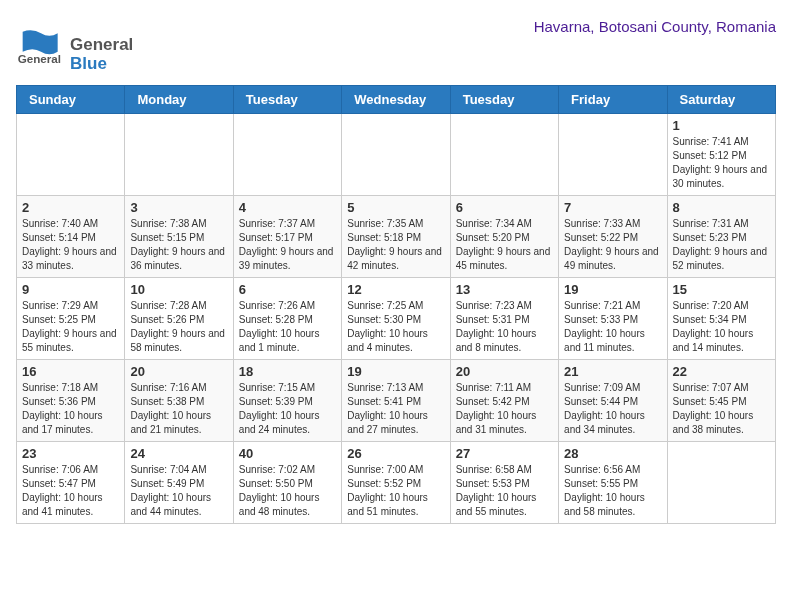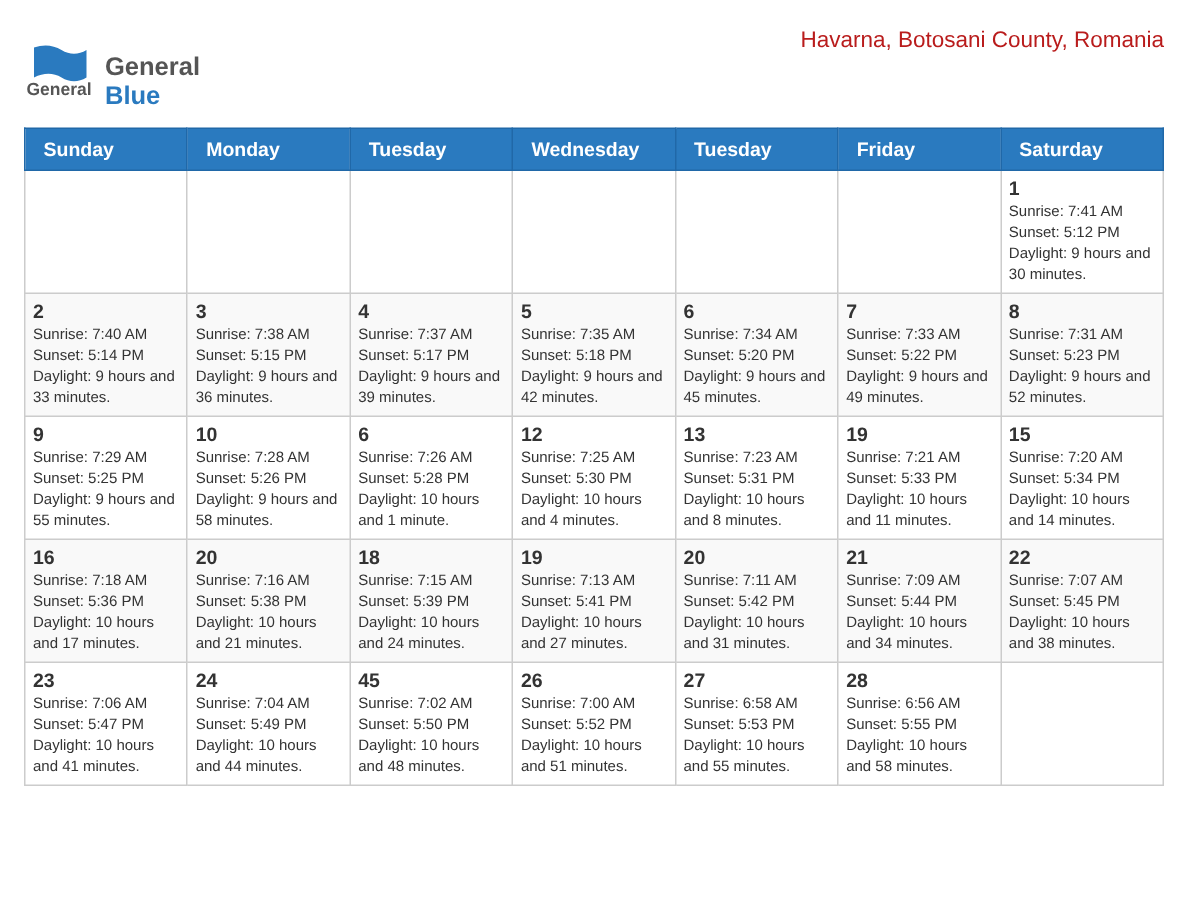--- a/index.html
+++ b/index.html
@@ -20,21 +20,21 @@
       text-align: right;
     }
     .month-title {
       font-size: 36px;
       font-weight: bold;
       color: #333;
       line-height: 1.1;
     }
     .location {
       font-size: 15px;
-      color: #b91c1c;
+      color: #4c1d95;
       margin-top: 2px;
     }
     .calendar {
       width: 100%;
       border-collapse: collapse;
       border: 1px solid #ccc;
     }
     .calendar th {
       background-color: #2a7abf;
       color: #fff;
@@ -220,21 +220,21 @@
       <tr>
         <td>
           <span class="day-number">23</span>
           <div class="day-info">Sunrise: 7:06 AM<br>Sunset: 5:47 PM<br>Daylight: 10 hours and 41 minutes.</div>
         </td>
         <td>
           <span class="day-number">24</span>
           <div class="day-info">Sunrise: 7:04 AM<br>Sunset: 5:49 PM<br>Daylight: 10 hours and 44 minutes.</div>
         </td>
         <td>
-          <span class="day-number">45</span>
+          <span class="day-number">40</span>
           <div class="day-info">Sunrise: 7:02 AM<br>Sunset: 5:50 PM<br>Daylight: 10 hours and 48 minutes.</div>
         </td>
         <td>
           <span class="day-number">26</span>
           <div class="day-info">Sunrise: 7:00 AM<br>Sunset: 5:52 PM<br>Daylight: 10 hours and 51 minutes.</div>
         </td>
         <td>
           <span class="day-number">27</span>
           <div class="day-info">Sunrise: 6:58 AM<br>Sunset: 5:53 PM<br>Daylight: 10 hours and 55 minutes.</div>
         </td>

